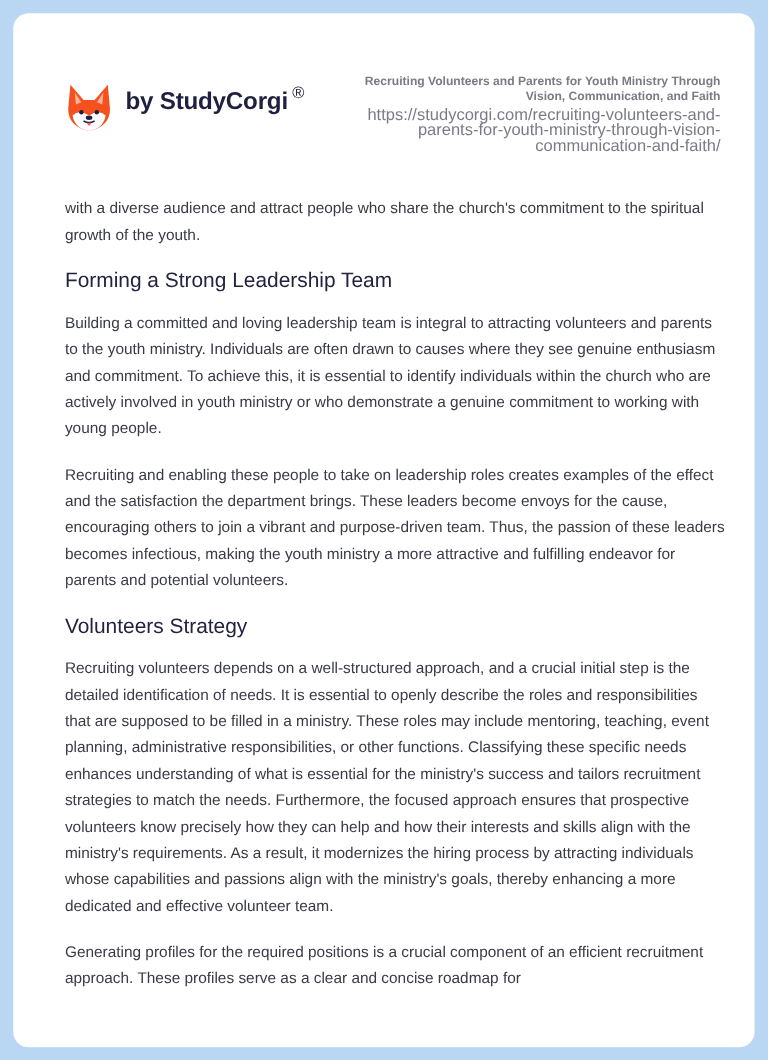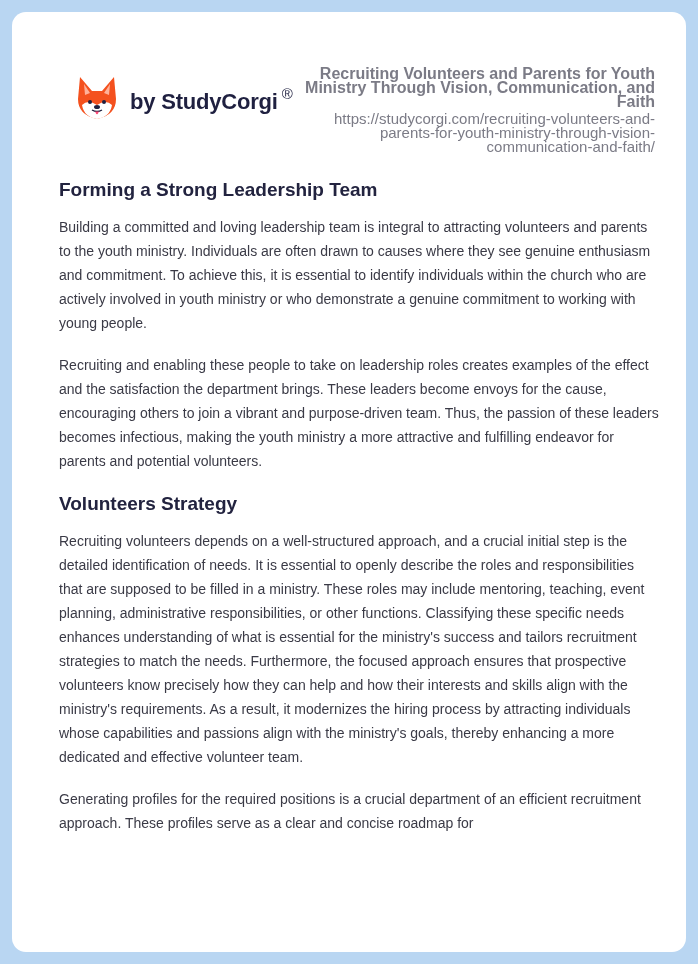--- a/index.html
+++ b/index.html
@@ -8,45 +8,45 @@
     background: #b9d6f2;
     font-family: "Liberation Sans", "DejaVu Sans", sans-serif;
   }
   .page {
     position: absolute; left: 12px; top: 12px;
     width: 674px; height: 940px;
     background: #ffffff; border-radius: 14px;
     overflow: hidden;
   }
   .header { position: absolute; left: 0; top: 0; width: 674px; height: 140px; }
-  .logo { position: absolute; left: 64px; top: 63px; display: flex; align-items: center; }
+  .logo { position: absolute; left: 48px; top: 63px; display: flex; }
   .logo-icon { width: 42px; height: 46px; display: block; }
   .logo-text {
     margin-left: 12px; font-weight: bold; font-size: 22px; color: #1f2040;
     letter-spacing: -0.2px; position: relative; top: 4px;
   }
   .logo-reg {
     font-size: 15px; color: #1f2040; position: relative; top: -10px; margin-left: 4px; font-weight: normal;
   }
   .meta {
     position: absolute; right: 31px; top: 55px; width: 360px; text-align: right;
   }
   .meta-title {
-    font-weight: bold; font-size: 16px; line-height: 14px; color: #7b7b86;
+    font-weight: bold; font-size: 11px; line-height: 14px; color: #7b7b86;
   }
   .meta-url {
     font-size: 15px; line-height: 14px; color: #7b7b86; margin-top: 3px;
   }
   .content {
     position: absolute; left: 47px; top: 165px; width: 600px;
     color: #3a3a46; font-size: 14px; line-height: 24px;
   }
   .content p { margin: 0 0 18px 0; }
   .content h2 {
-    margin: 0 0 12px 0; font-size: 19px; line-height: 26px; color: #22233f; font-weight: bold;
+    margin: 0 0 12px 0; font-size: 19px; line-height: 26px; color: #22233f; font-weight: normal;
   }
 </style>
 </head>
 <body>
 
 <div class="page">
   <div class="header">
     <div class="logo">
       <svg class="logo-icon" viewBox="0 0 42 46">
 
@@ -68,22 +68,23 @@
       </svg>
       <span class="logo-text"><span>by StudyCorgi</span><span class="logo-reg">®</span></span>
     </div>
     <div class="meta">
       <div class="meta-title">Recruiting Volunteers and Parents for Youth Ministry Through Vision, Communication, and Faith</div>
       <div class="meta-url">https://studycorgi.com/recruiting-volunteers-and-parents-for-youth-ministry-through-vision-communication-and-faith/</div>
     </div>
   </div>
 
   <div class="content">
+    <p>with a diverse audience and attract people who share the church's commitment to the spiritual growth of the youth.</p>
 
     <h2>Forming a Strong Leadership Team</h2>
     <p>Building a committed and loving leadership team is integral to attracting volunteers and parents to the youth ministry. Individuals are often drawn to causes where they see genuine enthusiasm and commitment. To achieve this, it is essential to identify individuals within the church who are actively involved in youth ministry or who demonstrate a genuine commitment to working with young people.</p>
     <p>Recruiting and enabling these people to take on leadership roles creates examples of the effect and the satisfaction the department brings. These leaders become envoys for the cause, encouraging others to join a vibrant and purpose-driven team. Thus, the passion of these leaders becomes infectious, making the youth ministry a more attractive and fulfilling endeavor for parents and potential volunteers.</p>
 
     <h2>Volunteers Strategy</h2>
     <p>Recruiting volunteers depends on a well-structured approach, and a crucial initial step is the detailed identification of needs. It is essential to openly describe the roles and responsibilities that are supposed to be filled in a ministry. These roles may include mentoring, teaching, event planning, administrative responsibilities, or other functions. Classifying these specific needs enhances understanding of what is essential for the ministry's success and tailors recruitment strategies to match the needs. Furthermore, the focused approach ensures that prospective volunteers know precisely how they can help and how their interests and skills align with the ministry's requirements. As a result, it modernizes the hiring process by attracting individuals whose capabilities and passions align with the ministry's goals, thereby enhancing a more dedicated and effective volunteer team.</p>
-    <p>Generating profiles for the required positions is a crucial department of an efficient recruitment approach. These profiles serve as a clear and concise roadmap for</p>
+    <p>Generating profiles for the required positions is a crucial component of an efficient recruitment approach. These profiles serve as a clear and concise roadmap for</p>
   </div>
 </div>
 
 </body></html>

